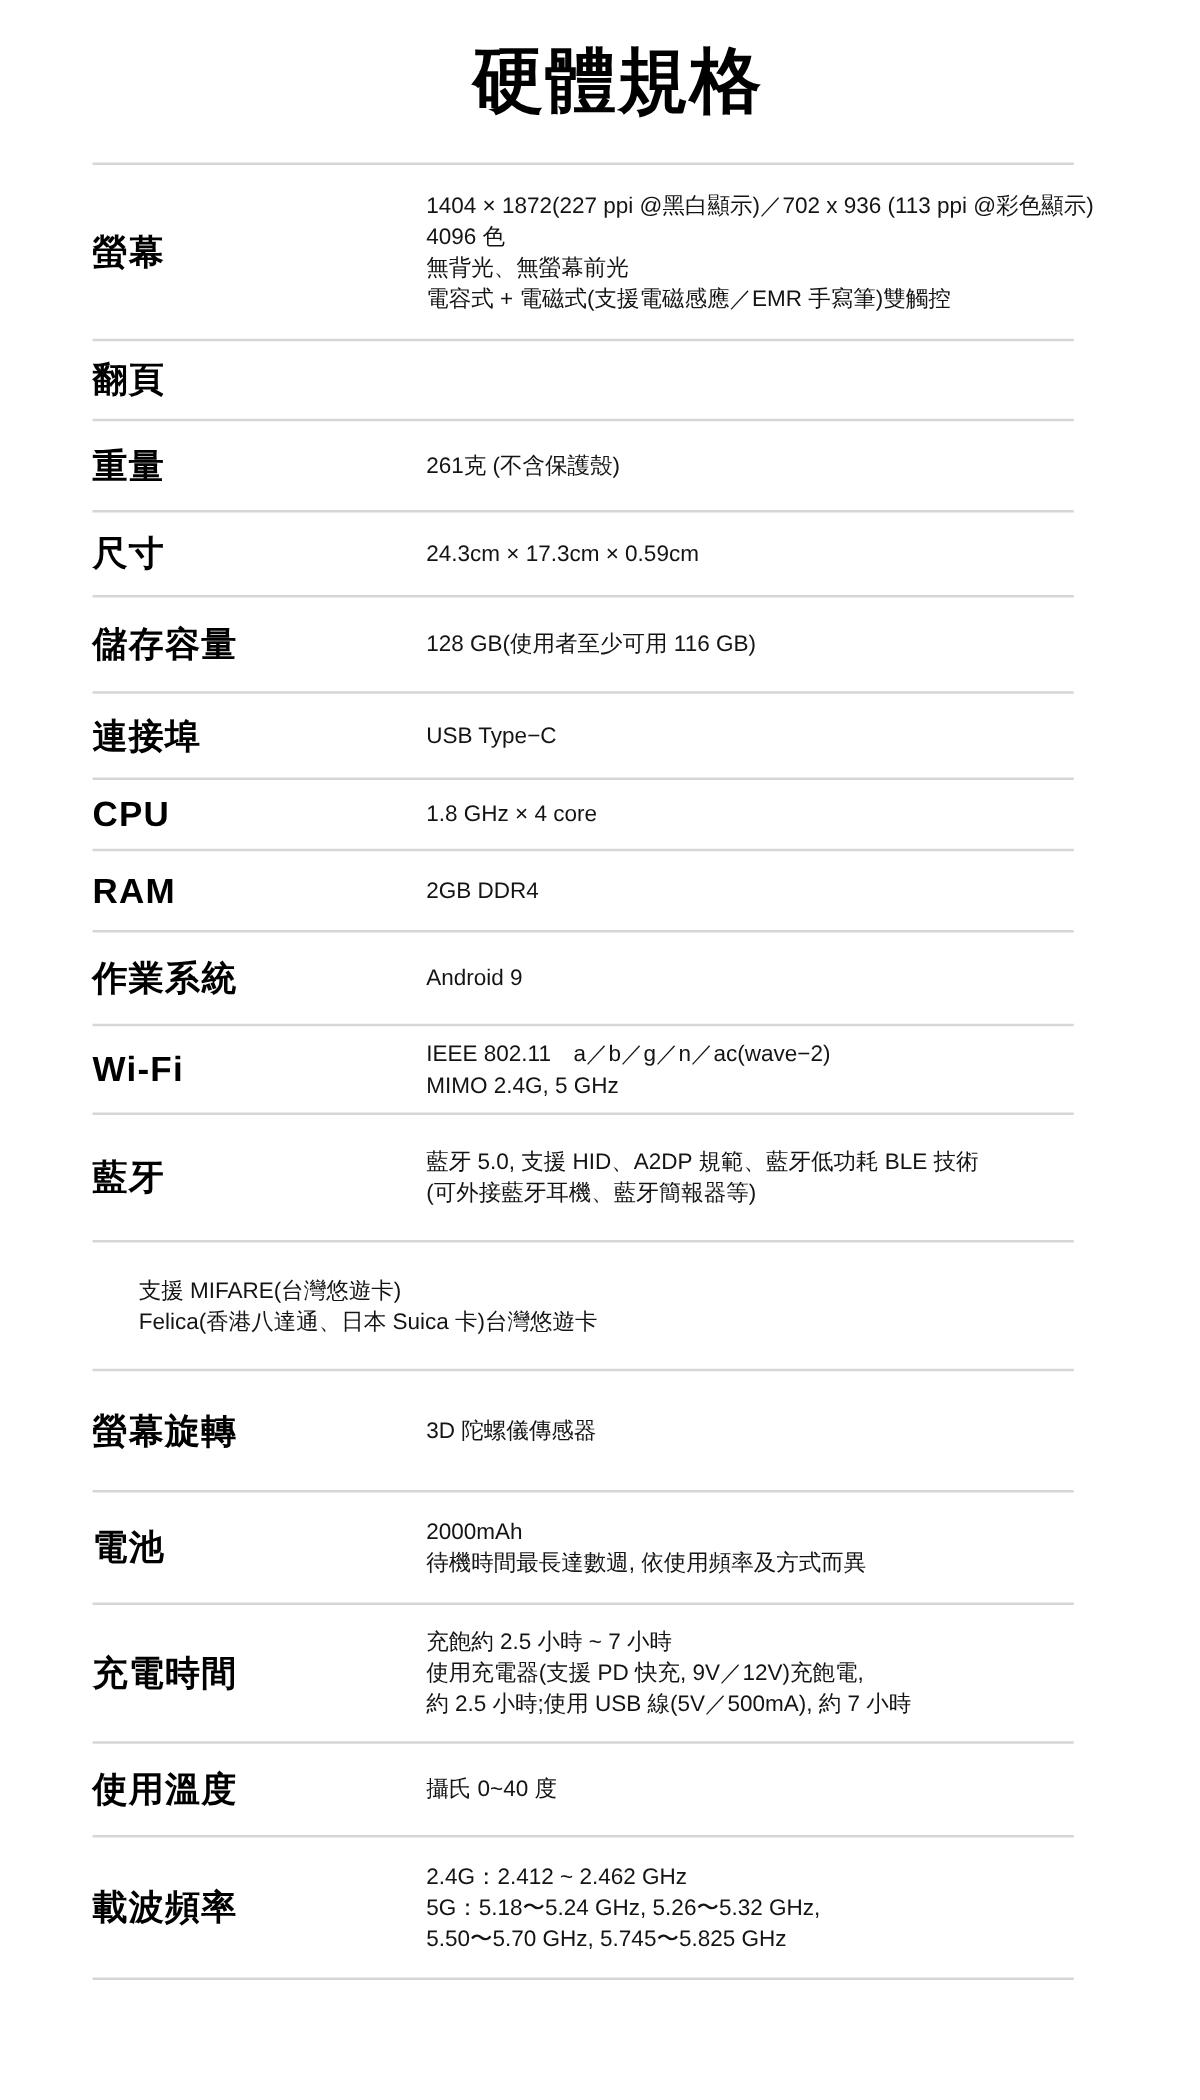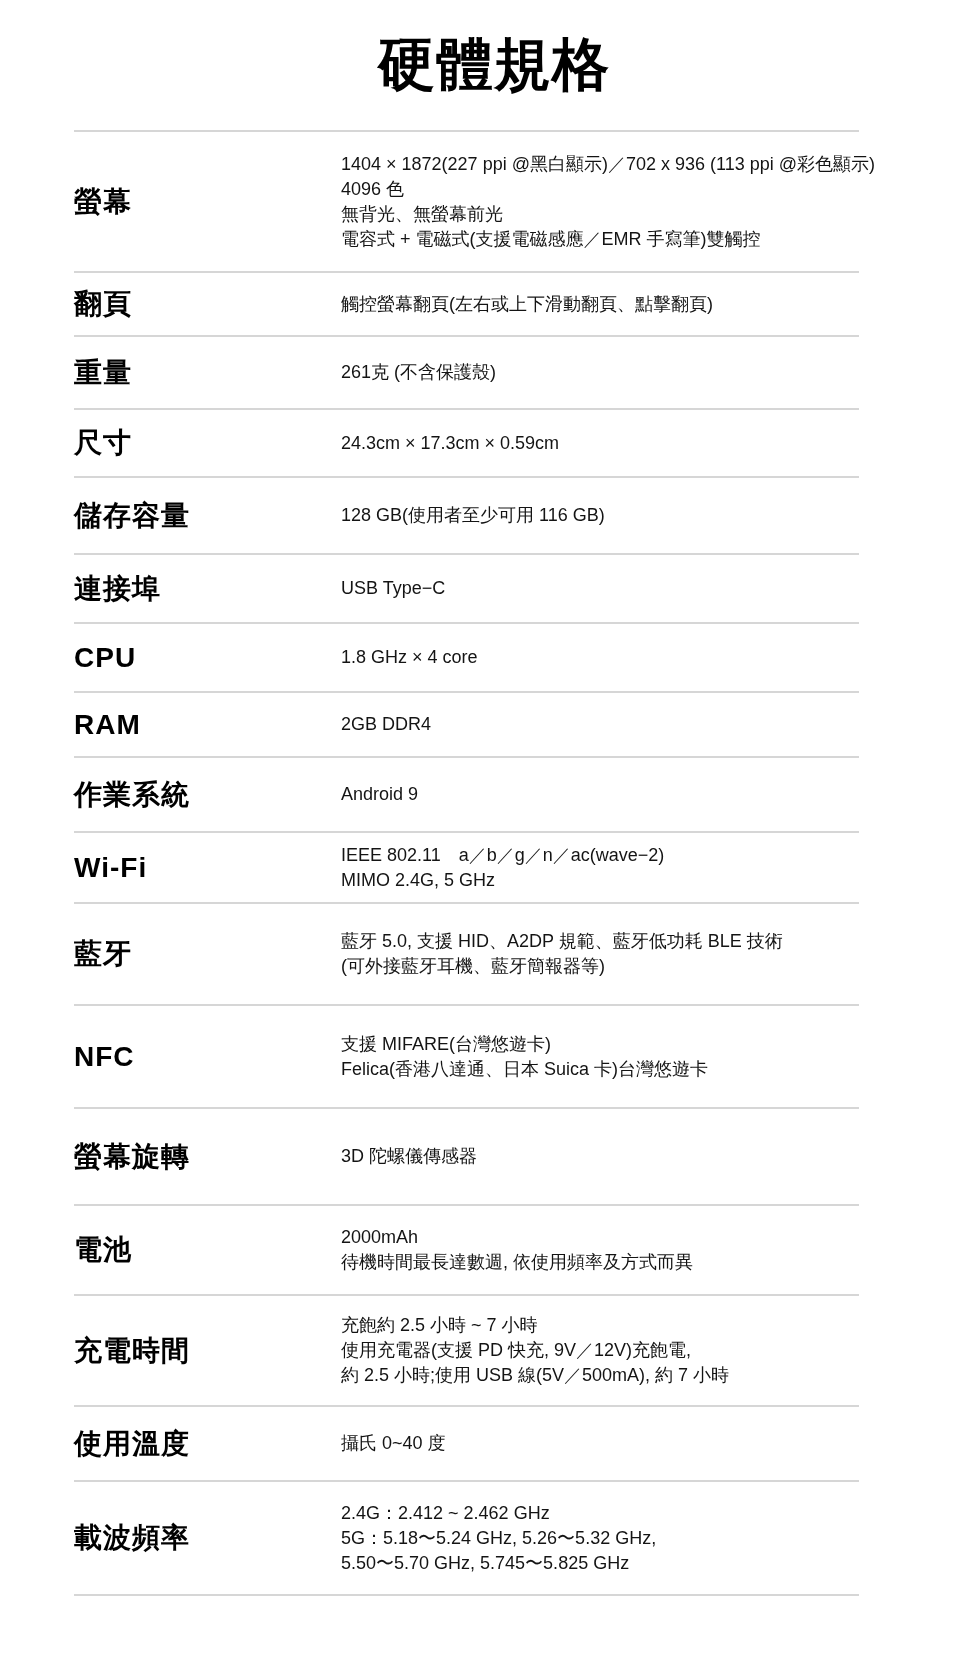--- a/index.html
+++ b/index.html
@@ -31,21 +31,21 @@
     display:flex;
     align-items:center;
   }
   
   .row:nth-child(1){height:141px}
   .row:nth-child(2){height:64px}
   .row:nth-child(3){height:73px}
   .row:nth-child(4){height:68px}
   .row:nth-child(5){height:77px}
   .row:nth-child(6){height:69px}
-  .row:nth-child(7){height:69px}
+  .row:nth-child(7){height:57px}
   .row:nth-child(8){height:65px}
   .row:nth-child(9){height:75px}
   .row:nth-child(10){height:71px}
   .row:nth-child(11){height:102px}
   .row:nth-child(12){height:103px}
   .row:nth-child(13){height:97px}
   .row:nth-child(14){height:90px}
   .row:nth-child(15){height:111px}
   .row:nth-child(16){height:75px}
   .row:nth-child(17){height:114px}
@@ -80,23 +80,20 @@
       <div class="value">
         <div class="line">1404 × 1872(227 ppi @黑白顯示)／702 x 936 (113 ppi @彩色顯示)</div>
         <div class="line">4096 色</div>
         <div class="line">無背光、無螢幕前光</div>
         <div class="line">電容式 + 電磁式(支援電磁感應／EMR 手寫筆)雙觸控</div>
       </div>
     </div>
 
     <div class="row">
       <div class="label">翻頁</div>
-      <div class="value">
-        <div class="line">觸控螢幕翻頁(左右或上下滑動翻頁、點擊翻頁)</div>
-      </div>
     </div>
 
     <div class="row">
       <div class="label">重量</div>
       <div class="value">
         <div class="line">261克 (不含保護殼)</div>
       </div>
     </div>
 
     <div class="row">
@@ -151,21 +148,20 @@
 
     <div class="row">
       <div class="label">藍牙</div>
       <div class="value">
         <div class="line">藍牙 5.0, 支援 HID、A2DP 規範、藍牙低功耗 BLE 技術</div>
         <div class="line">(可外接藍牙耳機、藍牙簡報器等)</div>
       </div>
     </div>
 
     <div class="row">
-      <div class="label">NFC</div>
       <div class="value">
         <div class="line">支援 MIFARE(台灣悠遊卡)</div>
         <div class="line">Felica(香港八達通、日本 Suica 卡)台灣悠遊卡</div>
       </div>
     </div>
 
     <div class="row">
       <div class="label">螢幕旋轉</div>
       <div class="value">
         <div class="line">3D 陀螺儀傳感器</div>

